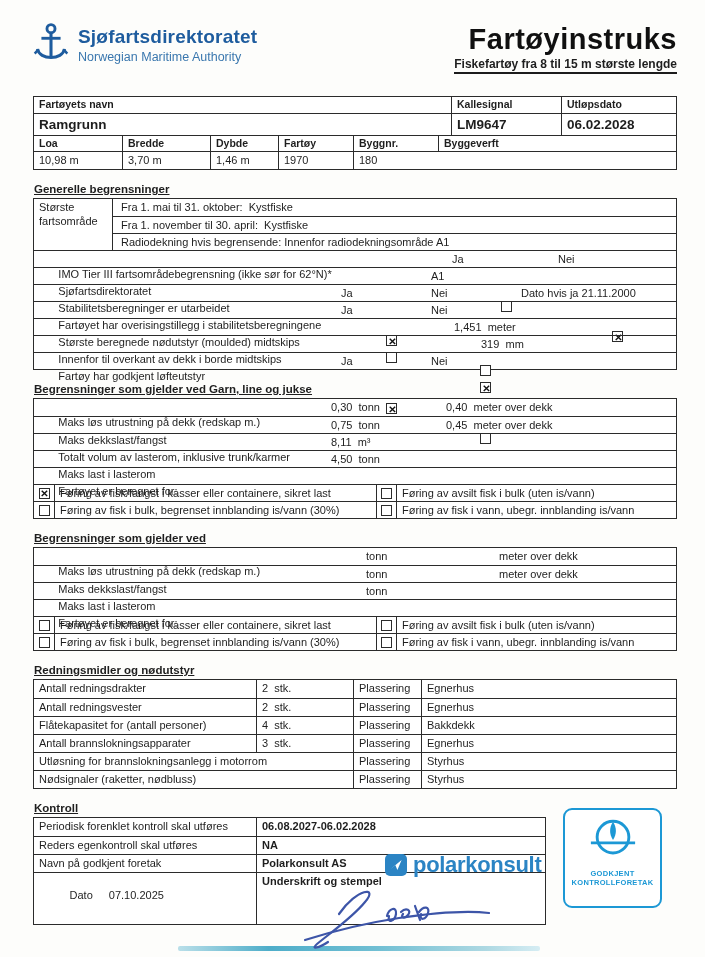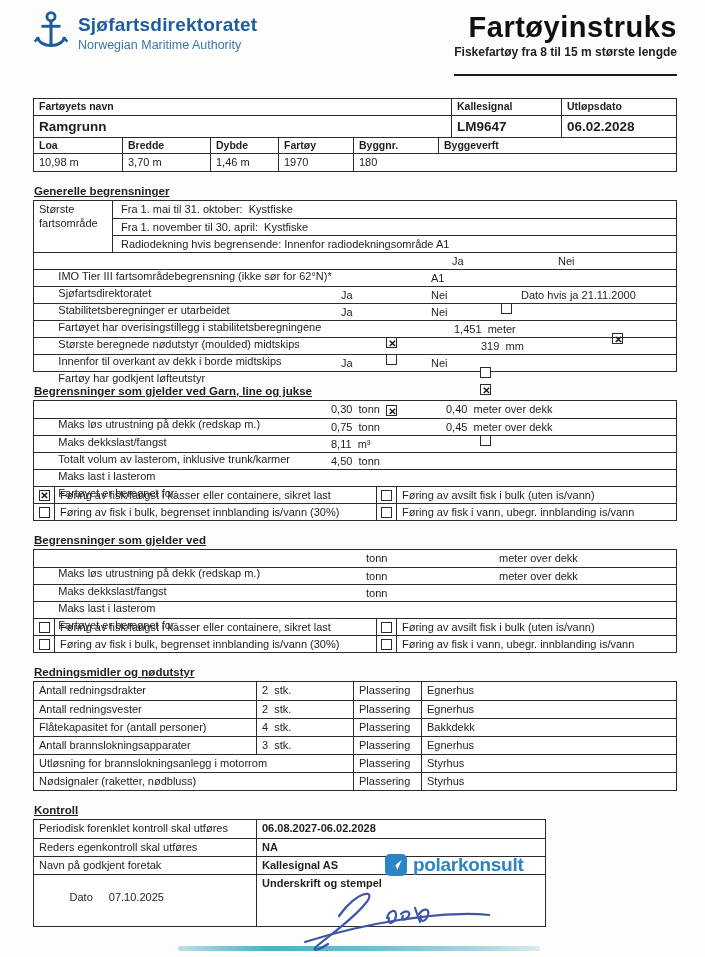--- a/index.html
+++ b/index.html
@@ -4,30 +4,30 @@
 <style>
   * { margin:0; padding:0; box-sizing:border-box; }
   html,body { width:705px; height:957px; }
   body {
     background:#fdfdfb;
     font-family:"Liberation Sans", sans-serif;
     color:#1e1e1e;
     position:relative;
     overflow:hidden;
   }
-  .doc { position:absolute; left:33px; top:6px; width:644px; }
+  .doc { position:absolute; left:33px; top:18px; width:644px; }
 
   
   .hdr { display:flex; justify-content:space-between; align-items:flex-start; margin-top:4px; margin-bottom:22px; }
   .brand { display:flex; align-items:center; gap:9px; }
   .org  { font-size:19px; font-weight:bold; color:var(--brand-blue,#1e5c9e); letter-spacing:.2px; }
   .orgsub { font-size:12.5px; color:var(--brand-blue-light,#3a77ae); margin-top:2px; }
   .title-block { text-align:right; padding-top:2px; }
   .doc-title { font-size:29px; font-weight:bold; color:#101010; letter-spacing:.5px; line-height:30px; }
-  .doc-sub { display:inline-block; font-size:12px; font-weight:bold; border-bottom:2px solid #1c1c1c; padding-bottom:15px; margin-top:3px;margin-left:26px; }
+  .doc-sub { display:inline-block; font-size:12px; font-weight:bold; border-bottom:2px solid #1c1c1c; padding-bottom:1px; margin-top:3px;margin-left:26px; }
 
   
   .sec { font-size:11.5px; font-weight:bold; text-decoration:underline; margin:13px 0 3px 1px; }
   .tbl { border:1.6px solid #2b2b2b; background:#fff; }
   .tbl > div + div { border-top:1.6px solid #2b2b2b; }
   .trow { display:flex; align-items:stretch; }
   .trow > div + div { border-left:1.6px solid #2b2b2b; }
   .cell { padding:1px 5px; font-size:11px; line-height:14px; white-space:pre-wrap; overflow:hidden; }
   .grow { flex:1; }
   .lbl { font-weight:bold; font-size:10.5px; line-height:13px; }
@@ -47,21 +47,21 @@
   .cb.checked::before { content:"\2715"; position:absolute; left:-0.5px; top:0.5px; width:11px; font-size:10px; line-height:9px; text-align:center; color:#111; font-weight:bold; }
   .cbcell { width:20px; display:flex; align-items:center; justify-content:center; }
 
   .b1-mid { left:297px; } .b1-right { left:412px; }
   .b2-mid { left:332px; } .b2-right { left:465px; }
 
   
   .kontroll-wrap { position:relative; }
   .pk-logo { position:absolute; left:352px; top:50px; display:flex; align-items:center; z-index:4; }
   .pk-icon { width:22px; height:22px; border-radius:5px; background:var(--pk-blue,#2b84c4); display:flex; align-items:center; justify-content:center; }
-  .pk-text { font-size:19px; font-weight:bold; color:var(--pk-blue,#2b84c4); margin-left:6px; letter-spacing:-.3px; }
+  .pk-text { font-size:22px; font-weight:bold; color:var(--pk-blue,#2b84c4); margin-left:6px; letter-spacing:-.3px; }
   .stamp { position:absolute; left:530px; top:6px; width:99px; height:100px; border:2.5px solid var(--stamp-blue,#1c98d5); border-radius:9px; background:rgba(255,255,255,.85); text-align:center; padding-top:5px; z-index:3; }
   .stamp-text { font-size:7.5px; font-weight:bold; color:var(--stamp-blue,#1c98d5); letter-spacing:.3px; line-height:9px; }
   .signature { position:absolute; left:268px; top:80px; z-index:5; }
   .artifact { position:absolute; left:178px; top:946px; width:362px; height:5px; border-radius:2px; opacity:.85;
     background:linear-gradient(90deg,#aedae6,#2f9fc0 25%,#58b4cc 55%,#9fd2de 85%,#cfeaf2); }
 </style>
 </head>
 <body>
 
 <div class="doc">
@@ -297,39 +297,48 @@
       <div class="trow h18">
         <div class="cell" style="width:222px">Periodisk forenklet kontroll skal utføres</div>
         <div class="cell grow bold">06.08.2027-06.02.2028</div>
       </div>
       <div class="trow h18">
         <div class="cell" style="width:222px">Reders egenkontroll skal utføres</div>
         <div class="cell grow bold">NA</div>
       </div>
       <div class="trow h18">
         <div class="cell" style="width:222px">Navn på godkjent foretak</div>
-        <div class="cell grow bold">Kallesignal AS</div>
+        <div class="cell grow bold">Polarkonsult AS</div>
       </div>
       <div class="trow" style="height:52px">
         <div class="cell" style="width:222px">
           <span>Dato</span><span style="margin-left:16px">07.10.2025</span>
         </div>
         <div class="cell grow bold">Underskrift og stempel</div>
       </div>
     </div>
 
     <div class="pk-logo">
       <span class="pk-icon">
         <svg width="14" height="14" viewBox="0 0 20 20">
             <polygon points="2,16 18,3 12,17 9,10" fill="#ffffff"></polygon>
           </svg>
       </span>
       <span class="pk-text">polarkonsult</span>
     </div>
 
+    <div class="stamp">
+      <svg width="50" height="50" viewBox="0 0 52 52">
+        <circle cx="26" cy="23" r="16.5" fill="none" stroke="#1c98d5" stroke-width="3"></circle>
+        <line x1="3" y1="29" x2="49" y2="29" stroke="#1c98d5" stroke-width="3"></line>
+        <path d="M26 7 C22 13 22 20 26 26 C30 20 30 13 26 7 Z" fill="#1c98d5"></path>
+      </svg>
+      <div class="stamp-text">GODKJENT</div>
+      <div class="stamp-text">KONTROLLFORETAK</div>
+    </div>
 
     <svg class="signature" width="195" height="74" viewBox="0 0 195 74">
       <g fill="none" stroke="#3d55a8" stroke-width="2.2" stroke-linecap="round">
         <path d="M38 32 C56 6 78 4 64 20 C52 35 28 52 16 62 C9 68 18 66 27 60"></path>
         <path d="M4 58 C42 46 72 40 98 36 C132 31 162 28 188 31"></path>
         <path d="M86 34 c2 -8 10 -10 9 -2 c-1 7 -9 10 -7 2"></path>
         <path d="M100 30 c5 -5 11 -2 7 3 c-3 4 -8 3 -5 -1"></path>
         <path d="M114 24 l5 14"></path>
         <path d="M118 30 c5 -7 11 -5 9 1 c-2 7 -9 8 -7 1"></path>
       </g>

